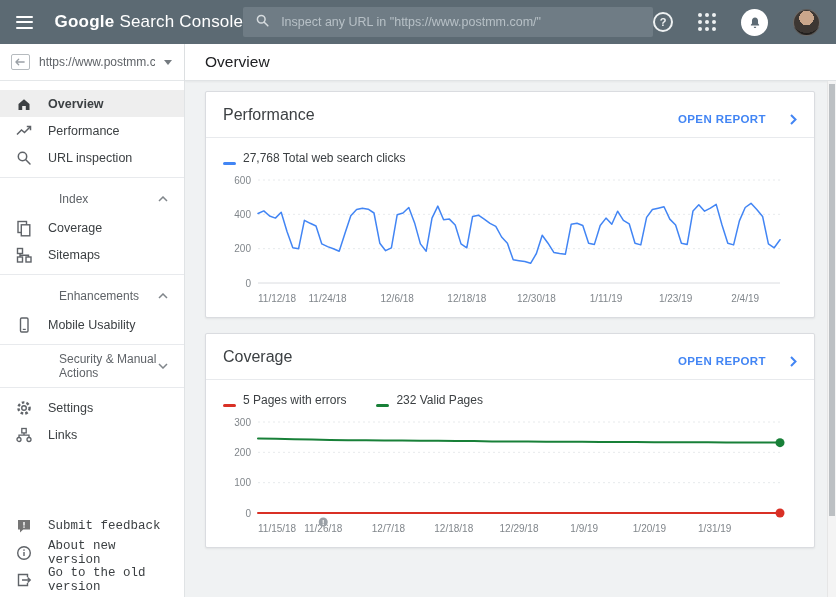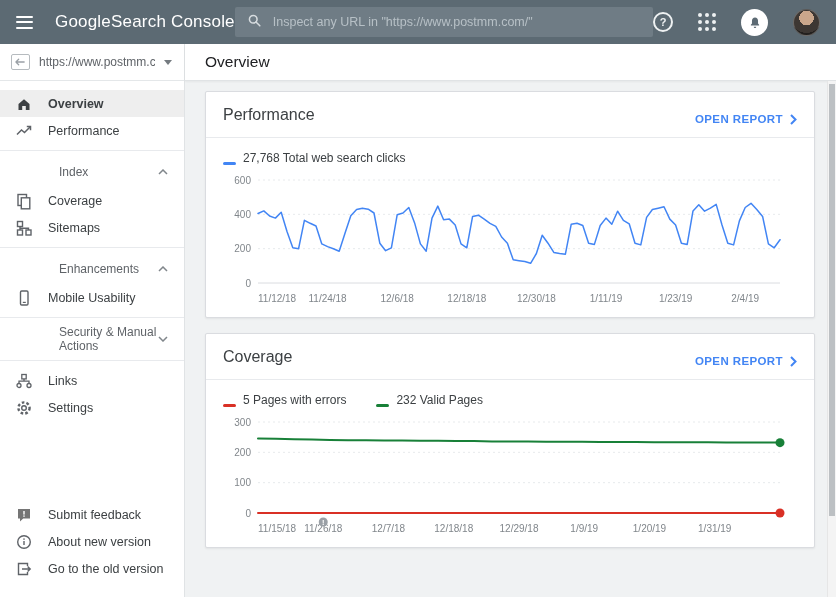--- a/index.html
+++ b/index.html
@@ -5,21 +5,21 @@
   * { box-sizing: border-box; margin: 0; padding: 0; }
   html,body { width:836px; height:597px; overflow:hidden; }
   body { font-family:"Liberation Sans", sans-serif; background:#e8eaed; }
   .app { width:836px; height:597px; display:flex; flex-direction:column; background:#f0f2f3; }
 
   
   .topbar { height:44px; flex:0 0 44px; background:#5c6a73; display:flex; align-items:center; padding:0 16px; }
   .hamburger { width:18px; height:13px; display:flex; flex-direction:column; justify-content:space-between; cursor:pointer; margin-right:22px; }
   .hamburger span { display:block; height:2px; background:#fff; border-radius:1px; }
   .logo { color:#fff; font-size:17px; letter-spacing:.2px; white-space:nowrap; }
-  .logo .brand { font-weight:400; }
+  .logo .brand { font-weight:700; margin-right:5px; }
   .logo .product { font-weight:400;text-align:center; }
   .searchbar { width:442px; height:30px; background:#6f7c85; border-radius:2px; display:flex; align-items:center; padding:0 12px; gap:11px; }
   .searchbar svg { flex:0 0 auto; }
   .searchbar input { flex:1; background:transparent; border:none; outline:none; color:#e3e7ea; font-size:12.5px; font-family:"Liberation Sans",sans-serif; }
   .searchbar input::placeholder { color:#b7c0c6; }
   .topbar-right { margin-left:auto; display:flex; align-items:center; gap:25px; }
   .help-circle { width:20px; height:20px; border-radius:50%; border:2px solid #eef1f2; color:#eef1f2; font-size:11px; font-weight:700; display:flex; align-items:center; justify-content:center; cursor:pointer; }
   .apps-grid { display:grid; grid-template-columns:repeat(3,4px); grid-template-rows:repeat(3,4px); gap:3px; cursor:pointer; }
   .apps-grid i { width:4px; height:4px; border-radius:50%; background:#eef1f2; }
   .bell-circle { width:27px; height:27px; border-radius:50%; background:#fff; display:flex; align-items:center; justify-content:center; cursor:pointer; }
@@ -34,33 +34,33 @@
   .prop-icon { width:19px; height:16px; border:1px solid #b6bbbf; border-radius:2px; display:flex; align-items:center; justify-content:center; }
   .prop-url { font-size:12px; color:#5f6368; flex:1; white-space:nowrap; overflow:hidden; }
   .caret-down { width:0; height:0; border-left:4px solid transparent; border-right:4px solid transparent; border-top:5px solid #757b80; }
   .nav { flex:1; padding-top:9px; overflow:hidden; display:flex; flex-direction:column; }
   .nav-item { height:27px; flex:0 0 27px; display:flex; align-items:center; gap:15px; padding:0 14px 0 15px; font-size:12.5px; color:#3c4043; cursor:pointer; }
   .nav-item.selected { background:#eeeeee; font-weight:700; }
   .nav-icon { width:18px; height:18px; flex:0 0 18px; display:flex; align-items:center; justify-content:center; }
   .section-header { height:30px; flex:0 0 30px; display:flex; align-items:center; padding:0 16px 0 15px; font-size:12px; color:#5f6368; cursor:pointer;margin-left:44px; }
   .section-header .chev { margin-left:auto; display:flex; }
   .divider { height:1px; flex:0 0 1px; background:#e8eaed; margin:6px 0; }
-  .sidebar-footer { margin-top:auto; padding-bottom:15px; }
+  .sidebar-footer { margin-top:auto; padding-bottom:4px;font-family:Liberation Mono, monospace; }
 
   
   .content { flex:1; min-width:0; display:flex; flex-direction:column; position:relative; background:#f0f2f3; }
   .content-header { height:37px; flex:0 0 37px; background:#fff; border-bottom:1px solid #e0e3e5; box-shadow:0 1px 2px rgba(0,0,0,.05); display:flex; align-items:center; padding:0 20px; position:relative; z-index:2; }
   .page-title { font-size:15.5px; font-weight:400; color:#202124; }
   .content-scroll { flex:1; padding:10px 21px 10px 20px; overflow:hidden; }
 
   .card { background:#fff; border:1px solid #dadce0; border-radius:2px; box-shadow:0 1px 2px rgba(60,64,67,.08); }
   .card + .card { margin-top:15px; }
   .card-header { display:flex; align-items:center; justify-content:space-between; padding:13px 17px 12px; }
   .card-title { font-size:16px; font-weight:400; color:#3c4043; }
-  .open-report { display:flex; align-items:center; gap:7px; font-size:11.5px; font-weight:700; letter-spacing:.4px; color:#4285f4; cursor:pointer;margin-top:8px; }
+  .open-report { display:flex; align-items:center; gap:24px; font-size:11.5px; font-weight:700; letter-spacing:.4px; color:#4285f4; cursor:pointer;margin-top:8px; }
   .card-divider { height:1px; background:#e8eaed; }
   .legend-row { display:flex; align-items:center; gap:30px; padding:13px 17px 2px; }
   .legend-item { display:flex; align-items:flex-end; gap:7px; font-size:12px; color:#3c4043; }
   .legend-dash { width:13px; height:3px; border-radius:2px; background:#999; }
   .chart { padding:4px 12px 6px 6px; }
   .chart svg { display:block; width:100%; }
   svg text { font-family:"Liberation Sans",sans-serif; }
 
   
   .scrollbar { position:absolute; top:37px; right:0; bottom:0; width:9px; background:#f4f4f4; border-left:1px solid #e6e6e6; z-index:3; }
@@ -137,20 +137,29 @@
         </div>
         <div class="nav-item">
           <span class="nav-icon">
             <svg width="18" height="18" viewBox="0 0 18 18">
                 <polyline points="2,12.5 6.5,8 9.5,10.5 15.5,4.5" fill="none" stroke="#5f6368" stroke-width="1.5"></polyline>
                 <polyline points="11.8,4.5 15.5,4.5 15.5,8.2" fill="none" stroke="#5f6368" stroke-width="1.5"></polyline>
               </svg>
           </span>
           <span>Performance</span>
         </div>
+        <div class="nav-item">
+          <span class="nav-icon">
+            <svg width="18" height="18" viewBox="0 0 18 18">
+                <circle cx="7.5" cy="7.5" r="4.2" fill="none" stroke="#5f6368" stroke-width="1.5"></circle>
+                <line x1="10.8" y1="10.8" x2="15" y2="15" stroke="#5f6368" stroke-width="1.5" stroke-linecap="round"></line>
+              </svg>
+          </span>
+          <span>URL inspection</span>
+        </div>
 
         <div class="divider"></div>
 
         <div class="section-header">
           <span>Index</span>
           <span class="chev">
             <svg width="10" height="6" viewBox="0 0 10 6">
                 <polyline points="1,5 5,1 9,5" fill="none" stroke="#80868b" stroke-width="1.5"></polyline>
               </svg>
           </span>
@@ -205,36 +214,36 @@
                 <polyline points="1,1 5,5 9,1" fill="none" stroke="#80868b" stroke-width="1.5"></polyline>
               </svg>
           </span>
         </div>
 
         <div class="divider"></div>
 
         <div class="nav-item">
           <span class="nav-icon">
             <svg width="18" height="18" viewBox="0 0 18 18">
+                <circle cx="9" cy="9" r="5.6" fill="none" stroke="#5f6368" stroke-width="2.4" stroke-dasharray="2.6 2.1"></circle>
+                <circle cx="9" cy="9" r="2.3" fill="none" stroke="#5f6368" stroke-width="1.4"></circle>
+              </svg>
+          </span>
+          <span>Settings</span>
+        </div>
+        <div class="nav-item">
+          <span class="nav-icon">
+            <svg width="18" height="18" viewBox="0 0 18 18">
                 <rect x="6.8" y="2.5" width="4.4" height="4.4" fill="none" stroke="#5f6368" stroke-width="1.3"></rect>
                 <path d="M9 6.9v2.3M4 11.5V9.2h10v2.3" fill="none" stroke="#5f6368" stroke-width="1.3"></path>
                 <circle cx="4" cy="13.5" r="2" fill="none" stroke="#5f6368" stroke-width="1.3"></circle>
                 <circle cx="14" cy="13.5" r="2" fill="none" stroke="#5f6368" stroke-width="1.3"></circle>
               </svg>
           </span>
           <span>Links</span>
-        </div>
-        <div class="nav-item">
-          <span class="nav-icon">
-            <svg width="18" height="18" viewBox="0 0 18 18">
-                <circle cx="9" cy="9" r="5.6" fill="none" stroke="#5f6368" stroke-width="2.4" stroke-dasharray="2.6 2.1"></circle>
-                <circle cx="9" cy="9" r="2.3" fill="none" stroke="#5f6368" stroke-width="1.4"></circle>
-              </svg>
-          </span>
-          <span>Settings</span>
         </div>
 
         <div class="sidebar-footer">
           <div class="nav-item">
             <span class="nav-icon">
               <svg width="18" height="18" viewBox="0 0 18 18">
                   <path d="M3 3h12v9.5H8.2L5 15.5v-3H3z" fill="#757575"></path>
                   <rect x="8.3" y="5" width="1.4" height="3.6" fill="#fff"></rect>
                   <rect x="8.3" y="9.4" width="1.4" height="1.4" fill="#fff"></rect>
                 </svg>

